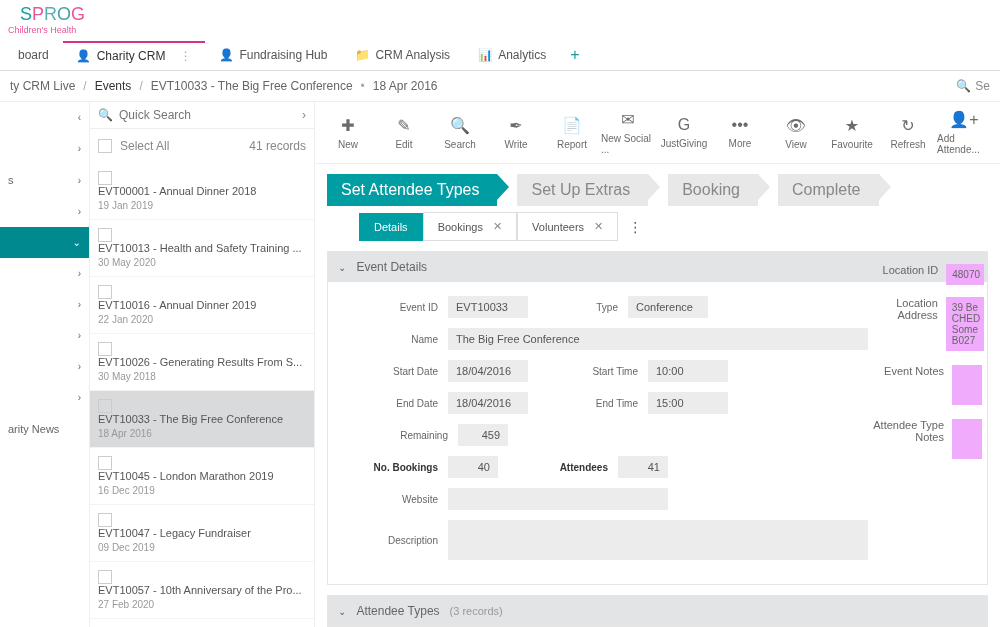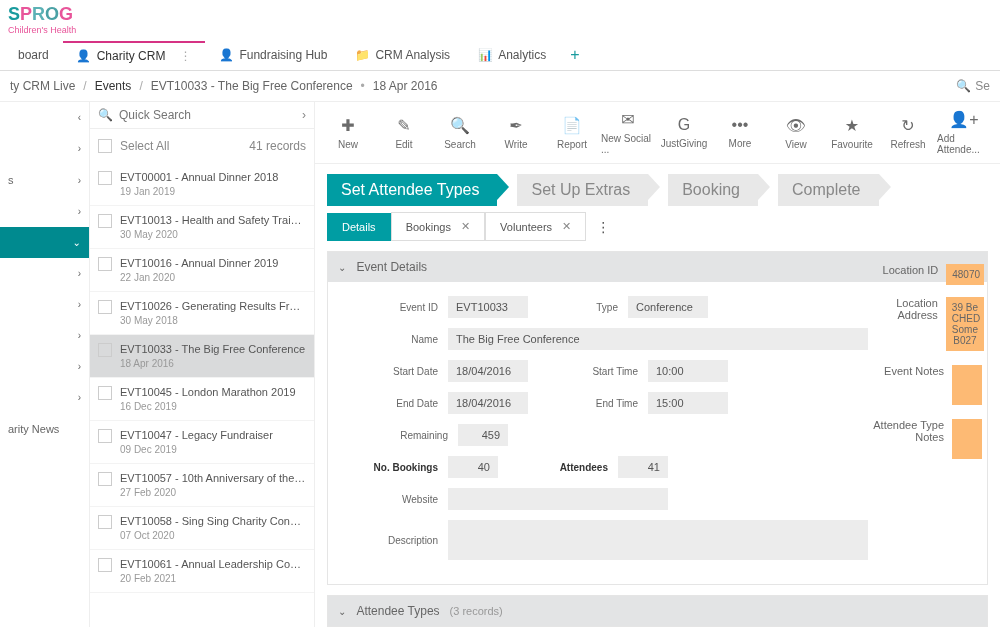--- a/index.html
+++ b/index.html
@@ -1,19 +1,19 @@
 <!DOCTYPE html>
 <html><head>
 <meta charset="utf-8">
 <style>
 * { box-sizing: border-box; margin: 0; padding: 0; font-family: Arial, Helvetica, sans-serif; }
 body { background: #fff; font-size: 12px; color: #555; overflow: hidden; }
 
 .logo { padding: 4px 8px; }
-.logo-text { font-weight: bold; font-size: 18px; }
+.logo-text { font-weight: normal; font-size: 18px; margin-left: 12px; }
 .logo-s { color: #1a9b9e; } .logo-p { color: #e8559a; } .logo-r { color: #5bb1b5; } .logo-o { color: #4aa1a5; } .logo-g { color: #e8559a; }
 .logo-sub { font-size: 9px; color: #e8559a; }
 
 .good-action { color: #1a9b9e; }
 
 .tabrow { display: flex; border-bottom: 1px solid #ddd; align-items: center; height: 32px; padding-left: 4px; }
 .tab-item { display: flex; align-items: center; gap: 6px; padding: 6px 14px; color: #555; cursor: pointer; }
 .tab-item.active { border-top: 2px solid #d63384; color: #333; }
 .tab-ico { width: 14px; height: 14px; display: inline-block; }
 .tab-add { padding: 6px 10px; color: #1a9b9e; font-size: 16px; cursor: pointer; }
@@ -30,63 +30,63 @@
 .navcol .nitem.active { background: #008a8f; color: #fff; }
 .navcol .chev { font-size: 10px; }
 
 .listcol { width: 225px; border-right: 1px solid #eee; display: flex; flex-direction: column; }
 .qsearch { display: flex; align-items: center; gap: 6px; padding: 6px 8px; border-bottom: 1px solid #eee; }
 .qsearch input { border: none; outline: none; flex: 1; font-size: 12px; color: #888; }
 .qsearch .chev { color: #888; }
 .selall { display: flex; align-items: center; justify-content: space-between; padding: 10px 8px; color: #888; }
 .ck { width: 14px; height: 14px; border: 1px solid #ccc; display: inline-block; margin-right: 8px; flex-shrink: 0; }
 .reclist { overflow-y: auto; flex: 1; }
-.rec { display: flex; padding: 8px 8px; border-bottom: 1px solid #f3f3f3; cursor: pointer; }
+.rec { display: flex; padding: 8px 8px; border-bottom: 1px solid #f3f3f3; cursor: pointer; flex-direction: column; }
 .rec.sel { background: #d9dadb; }
 .rec .txt { display: flex; flex-direction: column; gap: 3px; overflow: hidden; }
 .rec .title { color: #555; font-size: 11px; white-space: nowrap; overflow: hidden; text-overflow: ellipsis; }
 .rec .date { color: #999; font-size: 10px; }
 
 .maincol { flex: 1; display: flex; flex-direction: column; overflow: hidden; }
 
 .toolbar { display: flex; padding: 8px 6px; border-bottom: 1px solid #eee; gap: 2px; }
 .tbtn { display: flex; flex-direction: column; align-items: center; justify-content: center; width: 54px; gap: 4px; cursor: pointer; color: #6b6b6b; }
 .tbtn .ico { font-size: 16px; }
 .tbtn .lbl { font-size: 10px; }
 
 .steps { display: flex; padding: 10px 12px 6px; gap: 0; align-items: center; }
 .step { position: relative; padding: 7px 18px 7px 14px; background: #e8e8e8; color: #888; font-size: 16px; cursor: pointer; margin-right: 20px; }
 .step::after { content: ""; position: absolute; right: -12px; top: 0; border-top: 13px solid transparent; border-bottom: 13px solid transparent; border-left: 12px solid #e8e8e8; }
 .step.on { background: #009da3; color: #fff; font-weight: 500; }
 .step.on::after { border-left-color: #009da3; }
 
 .subtabs { display: flex; padding: 0 12px 10px; gap: 0; align-items: center; }
 .stab { padding: 7px 14px; background: #fff; border: 1px solid #ddd; color: #555; font-size: 11px; cursor: pointer; display: flex; align-items: center; gap: 10px; }
-.stab.on { background: #009da3; color: #fff; border-color: #009da3; font-weight: 500; }
+.stab.on { background: #009da3; color: #fff; border-color: #009da3; font-weight: 500; margin-left: 32px; }
 .stab .x { color: #888; }
 .kebab { padding: 6px 10px; font-size: 14px; color: #555; cursor: pointer; }
 
 .panel { margin: 0 12px 10px; border: 1px solid #e5e5e5; }
 .phead { background: #e3e4e5; padding: 8px 10px; display: flex; align-items: center; gap: 10px; color: #666; cursor: pointer; }
 .phead .chev { font-size: 10px; }
 .phead .count { color: #999; font-size: 11px; }
 .pbody { padding: 14px 10px; }
 
 .formrow { display: flex; margin-bottom: 10px; }
 .fgroup { display: flex; align-items: center; }
 .flabel { width: 110px; text-align: right; padding-right: 10px; color: #666; font-size: 10px; }
 .flabel.bold { font-weight: bold; color: #333; }
 .finput { background: #ececec; padding: 5px 8px; min-width: 80px; color: #555; font-size: 11px; min-height: 22px; }
 .finput.w-lg { min-width: 220px; }
 .finput.w-xl { min-width: 420px; }
 .finput.w-sm { min-width: 50px; text-align: right; }
 .rightcol-fields { position: absolute; right: 16px; top: 264px; width: 120px; }
 .rgroup { display: flex; align-items: flex-start; margin-bottom: 12px; }
 .rlabel { width: 88px; text-align: right; padding-right: 8px; color: #666; font-size: 11px; }
-.rval { background: #fdba74; padding: 5px 6px; font-size: 10px; color: #666; min-width: 30px; min-height: 40px; text-align: center; }
+.rval { background: #f0abfc; padding: 5px 6px; font-size: 10px; color: #666; min-width: 30px; min-height: 40px; }
 .rval.short { min-height: 20px; }
 
 .tablehead { display: flex; padding: 8px 10px; border-top: 1px solid #e5e5e5; background: #fafafa; }
 </style>
 </head>
 <body>
 
 <div class="logo">
   <div class="logo-text">
     <span class="logo-s">S</span><span class="logo-p">P</span><span class="logo-r">R</span><span class="logo-o">O</span><span class="logo-g">G</span>

